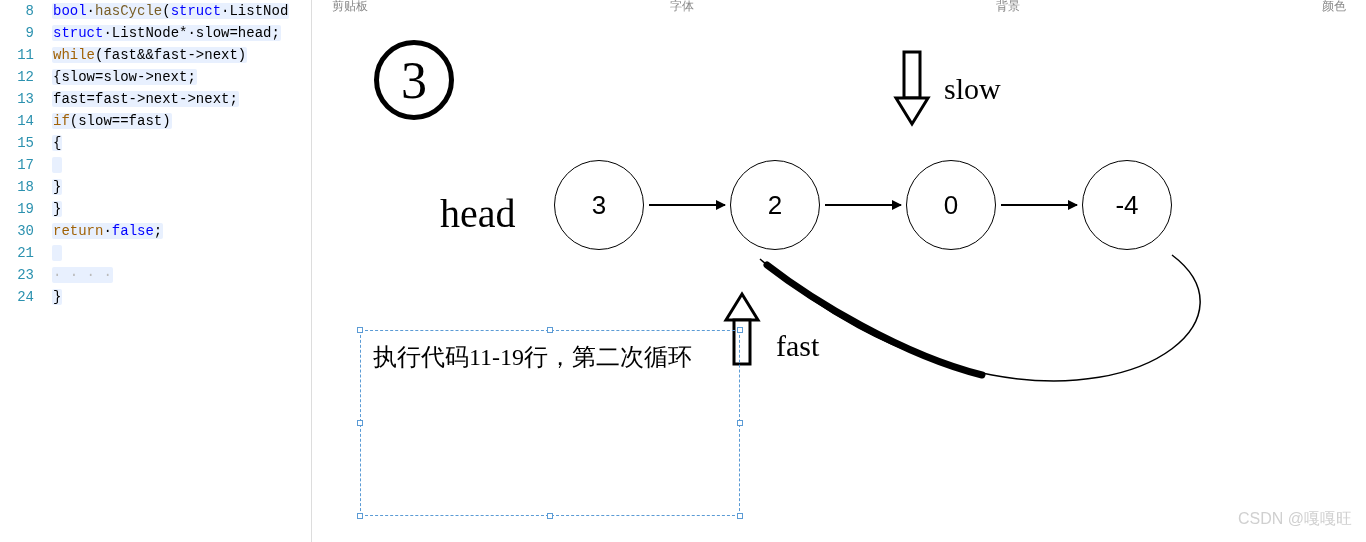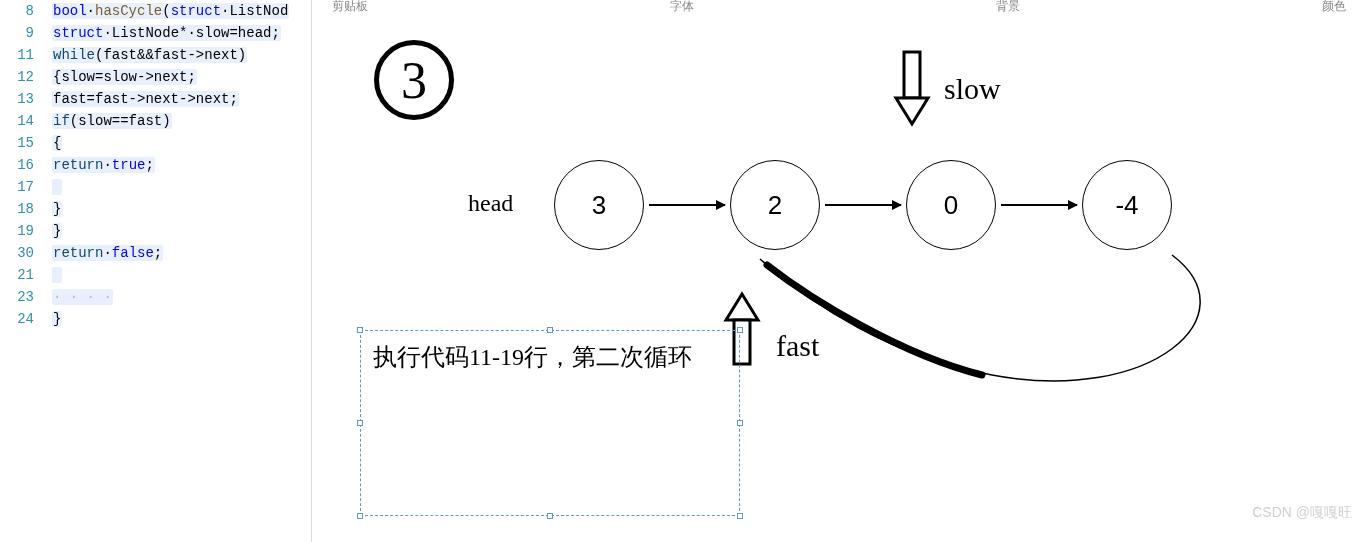--- a/index.html
+++ b/index.html
@@ -31,21 +31,21 @@
     white-space: pre;
     padding-left: 8px;
     color: #000;
   }
   .hl { background: #e8f0fe; border-radius: 2px; display: inline; padding: 0 1px; text-align: right; }
   .kw    { color: #0000ff; }
   .type  { color: #0000ff; }
   .ident { color: #000; }
   .func  { color: #795e26; }
   .op    { color: #000; }
-  .kw2   { color: #0c4a6e; }
+  .kw2   { color: #a16207; }
   .truelit { color: #0000ff; }
   .dotspan { color: #bbb; }
 
   
   .canvas {
     flex: 1;
     position: relative;
     background: #fff;
   }
   .toolbar-hint {
@@ -89,22 +89,21 @@
     position: absolute;
     right: -1px; top: -4px;
     border-left: 10px solid #000;
     border-top: 5px solid transparent;
     border-bottom: 5px solid transparent;
   }
   .label-head {
     position: absolute;
     left: 128px; top: 190px;
     font-family: "Times New Roman", serif;
-    font-size: 24px;
-    margin-left: 28px;
+    font-size: 40px;
   }
   .slow-block {
     position: absolute;
     left: 580px; top: 50px;
     display: flex; align-items: center; gap: 12px;
   }
   .slow-block .arrow-down svg { display:block; }
   .slow-label, .fast-label {
     font-family: "Times New Roman", serif;
     font-size: 30px;
@@ -133,23 +132,23 @@
   .handle.tl { left:-4px; top:-4px; } .handle.tr { right:-4px; top:-4px; }
   .handle.bl { left:-4px; bottom:-4px; } .handle.br { right:-4px; bottom:-4px; }
   .handle.tm { left:50%; top:-4px; margin-left:-3px; }
   .handle.bm { left:50%; bottom:-4px; margin-left:-3px; }
   .handle.lm { left:-4px; top:50%; margin-top:-3px; }
   .handle.rm { right:-4px; top:50%; margin-top:-3px; }
 
   .loopback { position:absolute; left: 420px; top: 245px; pointer-events:none; }
   .watermark {
     position: absolute;
-    right: 14px; bottom: 20px;
+    right: 14px; bottom: 12px;
     color: #d0d0d0;
-    font-size: 14px;
+    font-size: 16px;
     font-family: "Microsoft YaHei", sans-serif;
   }
 </style>
 </head>
 <body>
 
 <div class="app">
 
   <div class="editor" id="editor">
       <div class="code-row">
@@ -172,24 +171,20 @@
         <div class="gutter">13</div>
         <div class="code-line"><span class="hl"><span class="op">fast=fast-&gt;next-&gt;next;</span></span></div>
       </div>
       <div class="code-row">
         <div class="gutter">14</div>
         <div class="code-line"><span class="hl"><span class="kw2">if</span><span class="op">(slow==fast)</span></span></div>
       </div>
       <div class="code-row">
         <div class="gutter">15</div>
         <div class="code-line"><span class="hl"><span class="op">{</span></span></div>
-      </div>
-      <div class="code-row">
-        <div class="gutter">16</div>
-        <div class="code-line"><span class="hl"><span class="kw2">return</span><span class="op">·</span><span class="truelit">true</span><span class="op">;</span></span></div>
       </div>
       <div class="code-row">
         <div class="gutter">17</div>
         <div class="code-line"><span class="hl">&nbsp;</span></div>
       </div>
       <div class="code-row">
         <div class="gutter">18</div>
         <div class="code-line"><span class="hl"><span class="op">}</span></span></div>
       </div>
       <div class="code-row">

